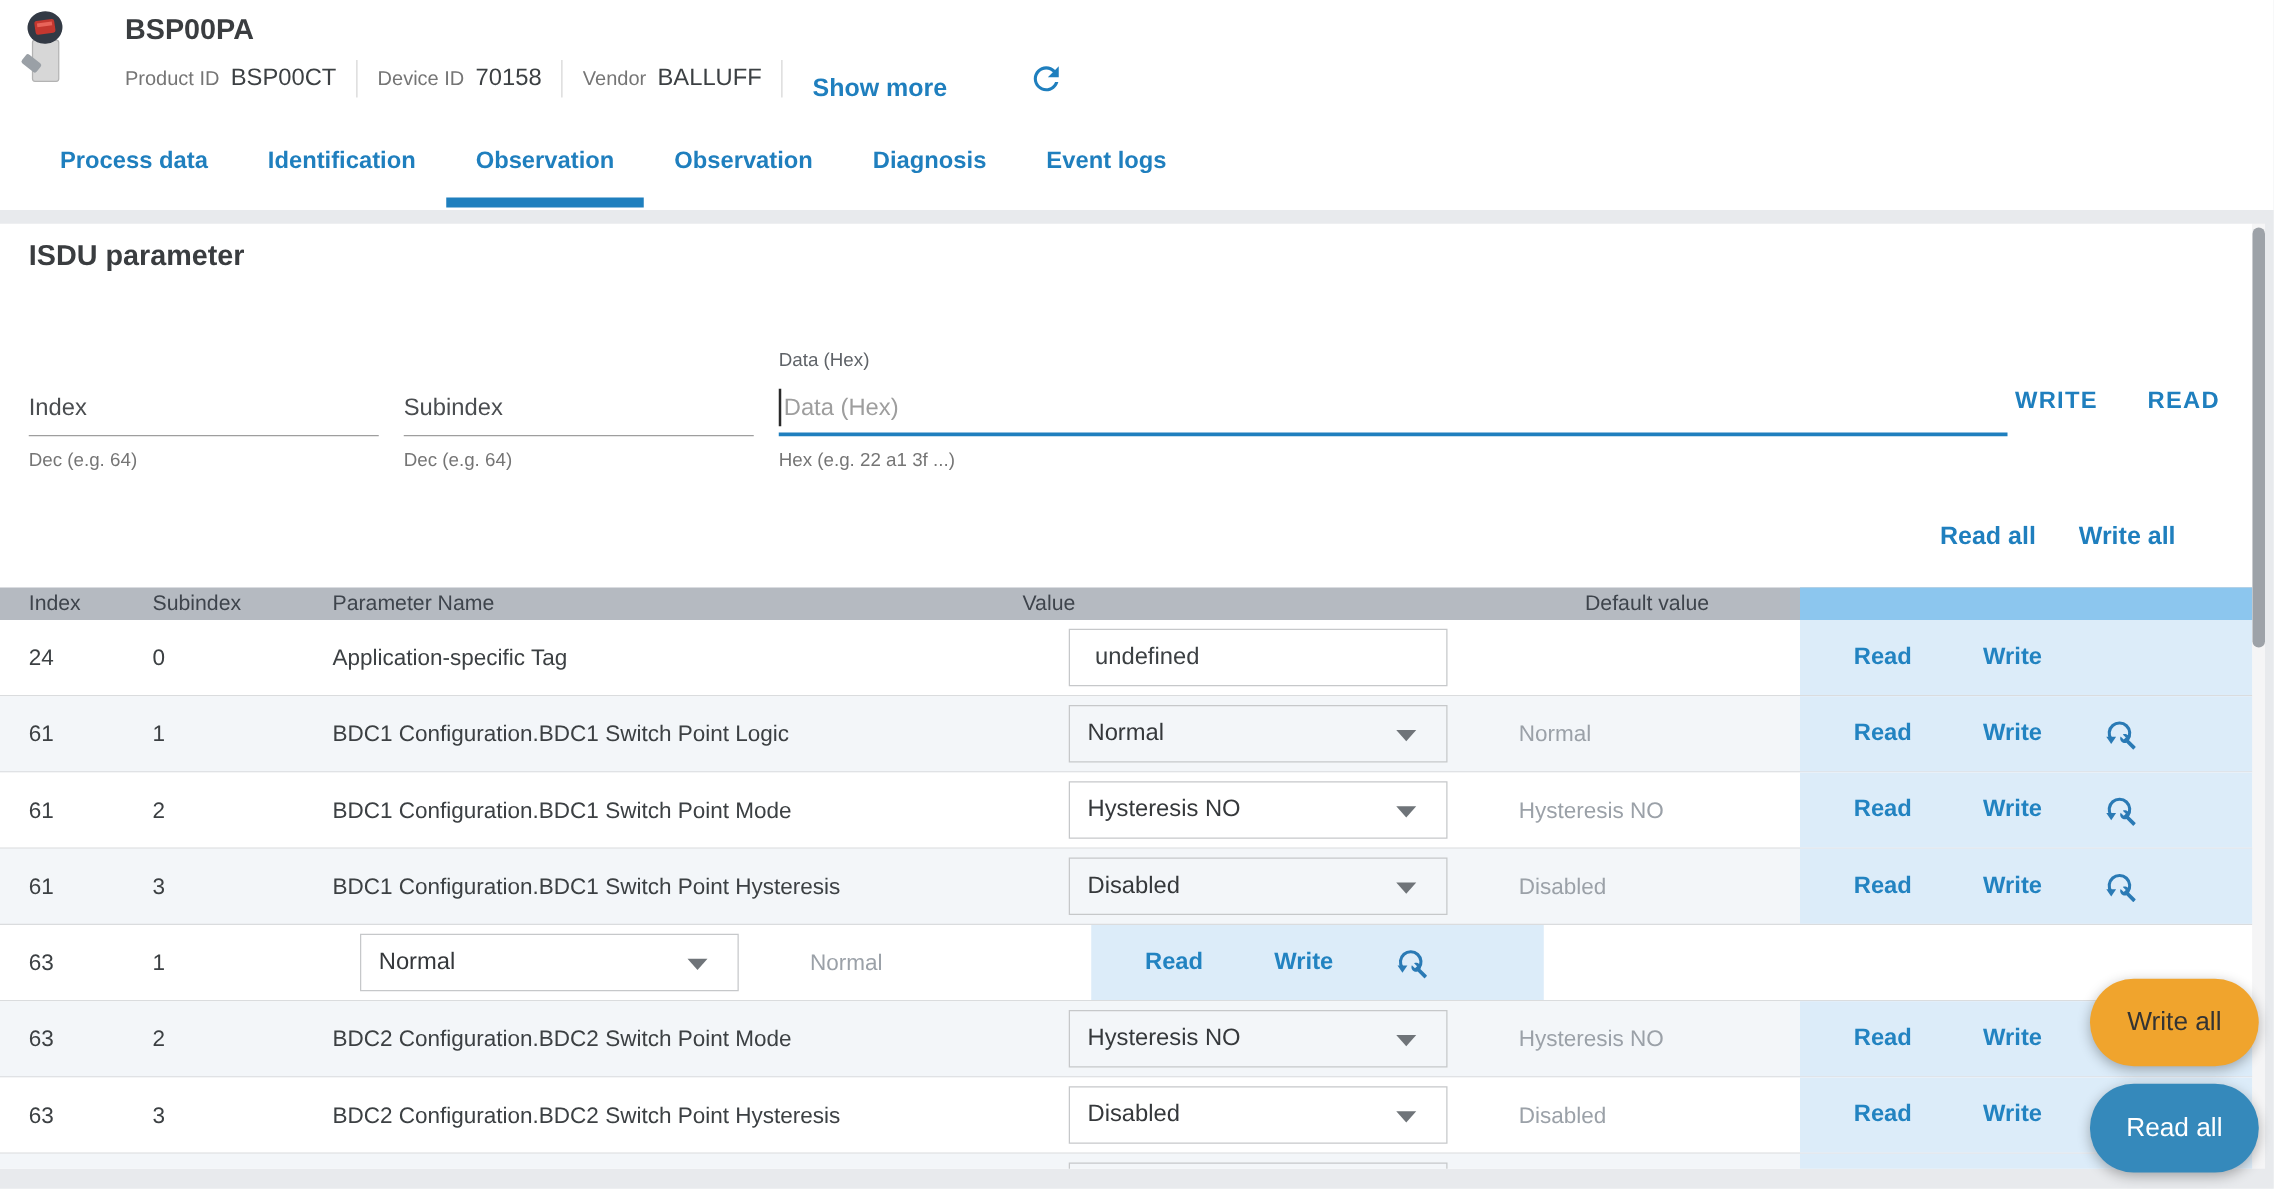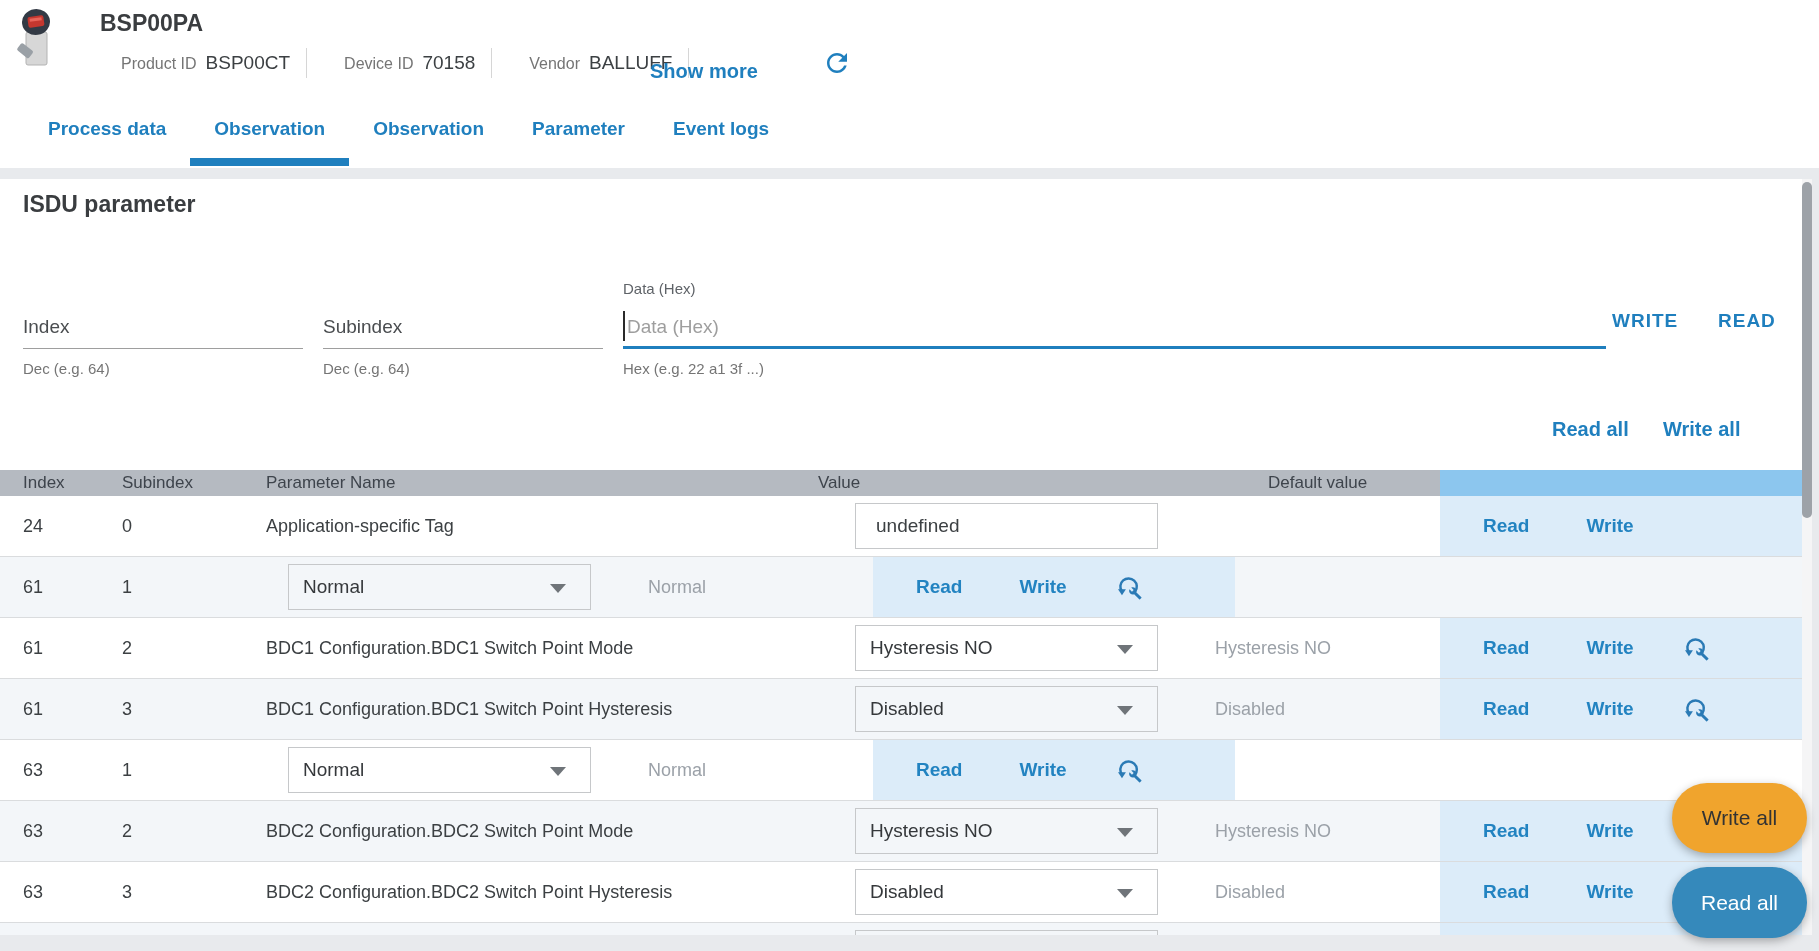--- a/index.html
+++ b/index.html
@@ -7,21 +7,21 @@
     width:1819px; height:951px; position:relative; overflow:hidden;
     background:#e8eaed; font-family:"Liberation Sans", sans-serif;
     -webkit-font-smoothing:antialiased;
   }
   
   .app-header { position:absolute; left:0; top:0; width:1819px; height:168px; background:#ffffff; }
   .device-img { position:absolute; left:15px; top:8px; width:40px; height:58px; }
   .device-title { position:absolute; left:100px; top:10px; font-size:23px; font-weight:bold; color:#3a3d40; }
   .info-line { position:absolute; left:100px; top:46px; height:34px; display:flex; align-items:center; }
   .info-item { display:flex; align-items:baseline; }
-  .info-label { font-size:16px; color:#757575;margin-left:21px; }
+  .info-label { font-size:16px; color:#757575; }
   .info-value { font-size:19px; color:#3c4043; margin-left:9px; }
   .vsep { width:1px; height:30px; background:#d6d6d6; margin:0 16px; align-self:center; }
   .show-more { position:absolute; left:650px; top:60px; font-size:20px; font-weight:bold; color:#1f7fbe; cursor:pointer; }
   .refresh-btn { position:absolute; left:822px; top:48px; width:30px; height:30px; cursor:pointer; }
   
   .tabs { position:absolute; left:0; top:100px; padding-left:24px; display:flex; }
   .tab { padding:0 24px; height:58px; display:flex; align-items:center; font-size:19px; font-weight:bold;
          color:#1f7fbe; cursor:pointer; border-bottom:8px solid transparent; box-sizing:content-box; }
   .tab.active { border-bottom-color:#1f7fbe; }
   
@@ -111,23 +111,24 @@
   </div>
 
   <div class="show-more">Show more</div>
 
   <svg class="refresh-btn" viewBox="0 0 24 24">
     <path fill="#1f7fbe" d="M17.65 6.35C16.2 4.9 14.21 4 12 4c-4.42 0-7.99 3.58-7.99 8s3.57 8 7.99 8c3.73 0 6.84-2.55 7.73-6h-2.08c-.82 2.33-3.04 4-5.65 4-3.31 0-6-2.69-6-6s2.69-6 6-6c1.66 0 3.14.69 4.22 1.78L13 11h7V4l-2.35 2.35z"></path>
   </svg>
 
   <div class="tabs">
     <div class="tab">Process data</div>
+    <div class="tab">Identification</div>
     <div class="tab active">Observation</div>
     <div class="tab">Observation</div>
-    <div class="tab">Parameter</div>
+    <div class="tab">Diagnosis</div>
     <div class="tab">Event logs</div>
   </div>
 </div>
 
 <div class="content">
   <div class="isdu-heading">ISDU parameter</div>
 
   <div class="float-label">Data (Hex)</div>
 
   <input class="fld-input dark-ph" style="left: 23px; width: 280px;" placeholder="Index">
@@ -172,20 +173,21 @@
             <span class="default-val"></span>
           </div>
           <div class="tcell c6">
             <span class="rw-link">Read</span>
             <span class="rw-link write">Write</span>
           </div>
         </div>
         <div class="trow alt">
           <div class="tcell c1">61</div>
           <div class="tcell c2">1</div>
+          <div class="tcell c3">BDC1 Configuration.BDC1 Switch Point Logic</div>
           <div class="tcell c4">
             <div class="vwidget selectbox">
               <span>Normal</span>
               <span class="caret-down"></span>
             </div>
           </div>
           <div class="tcell c5">
             <span class="default-val">Normal</span>
           </div>
           <div class="tcell c6">

